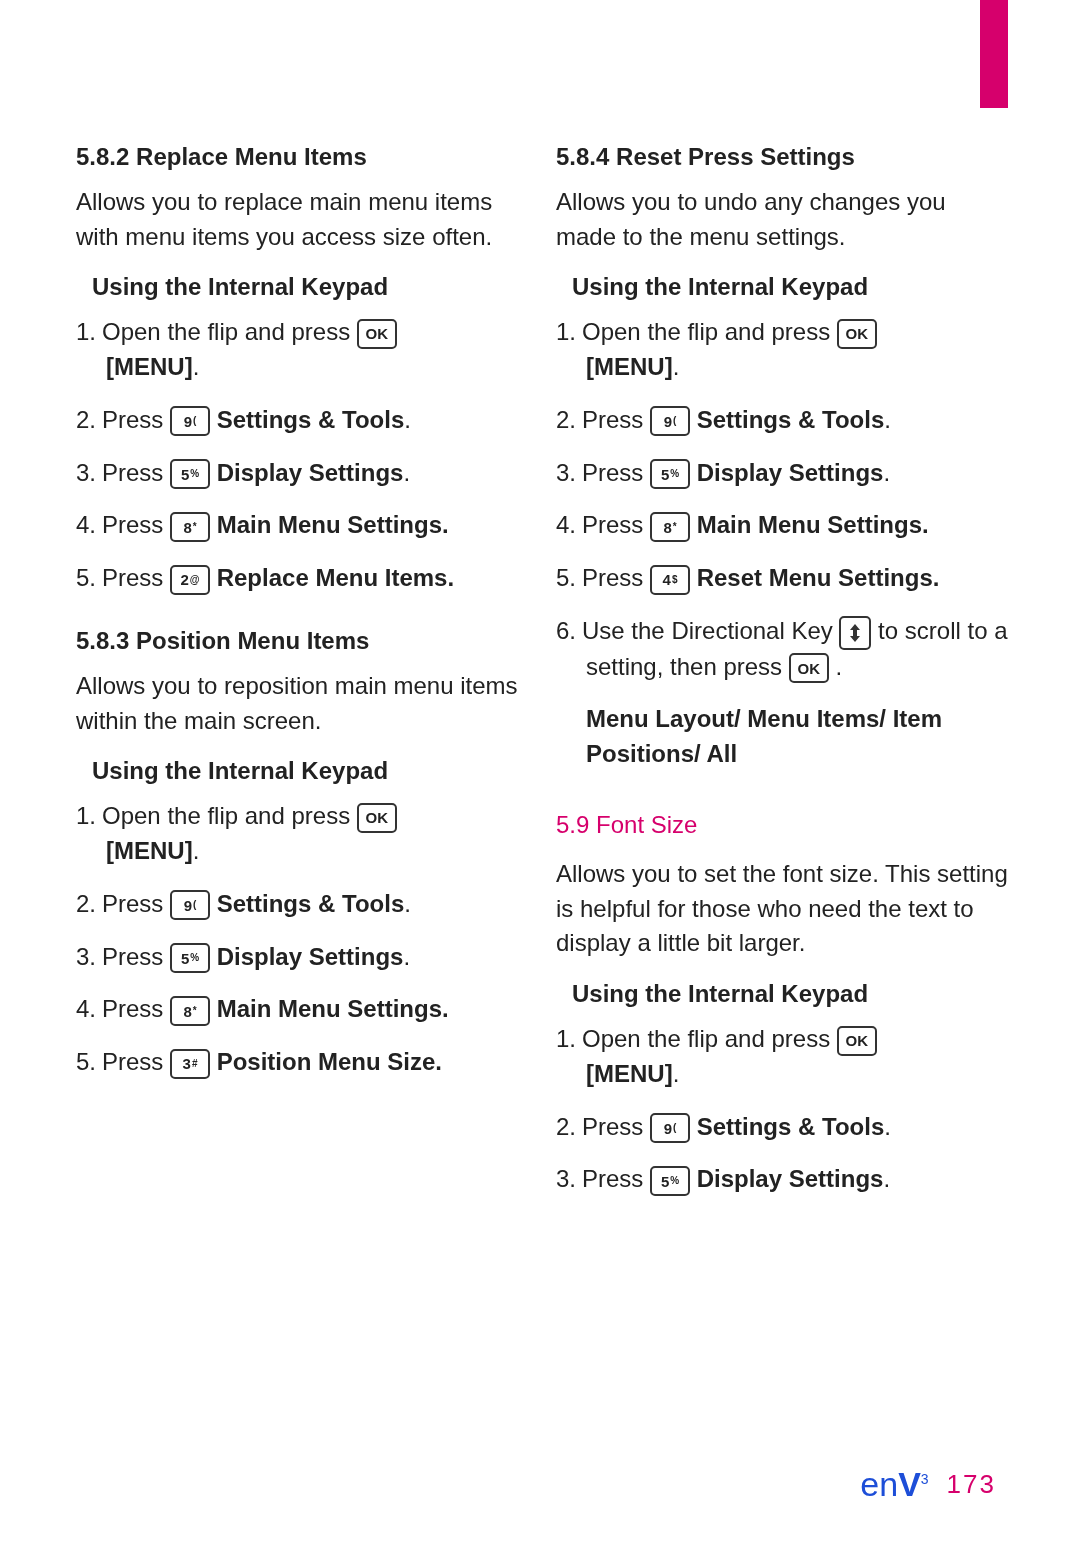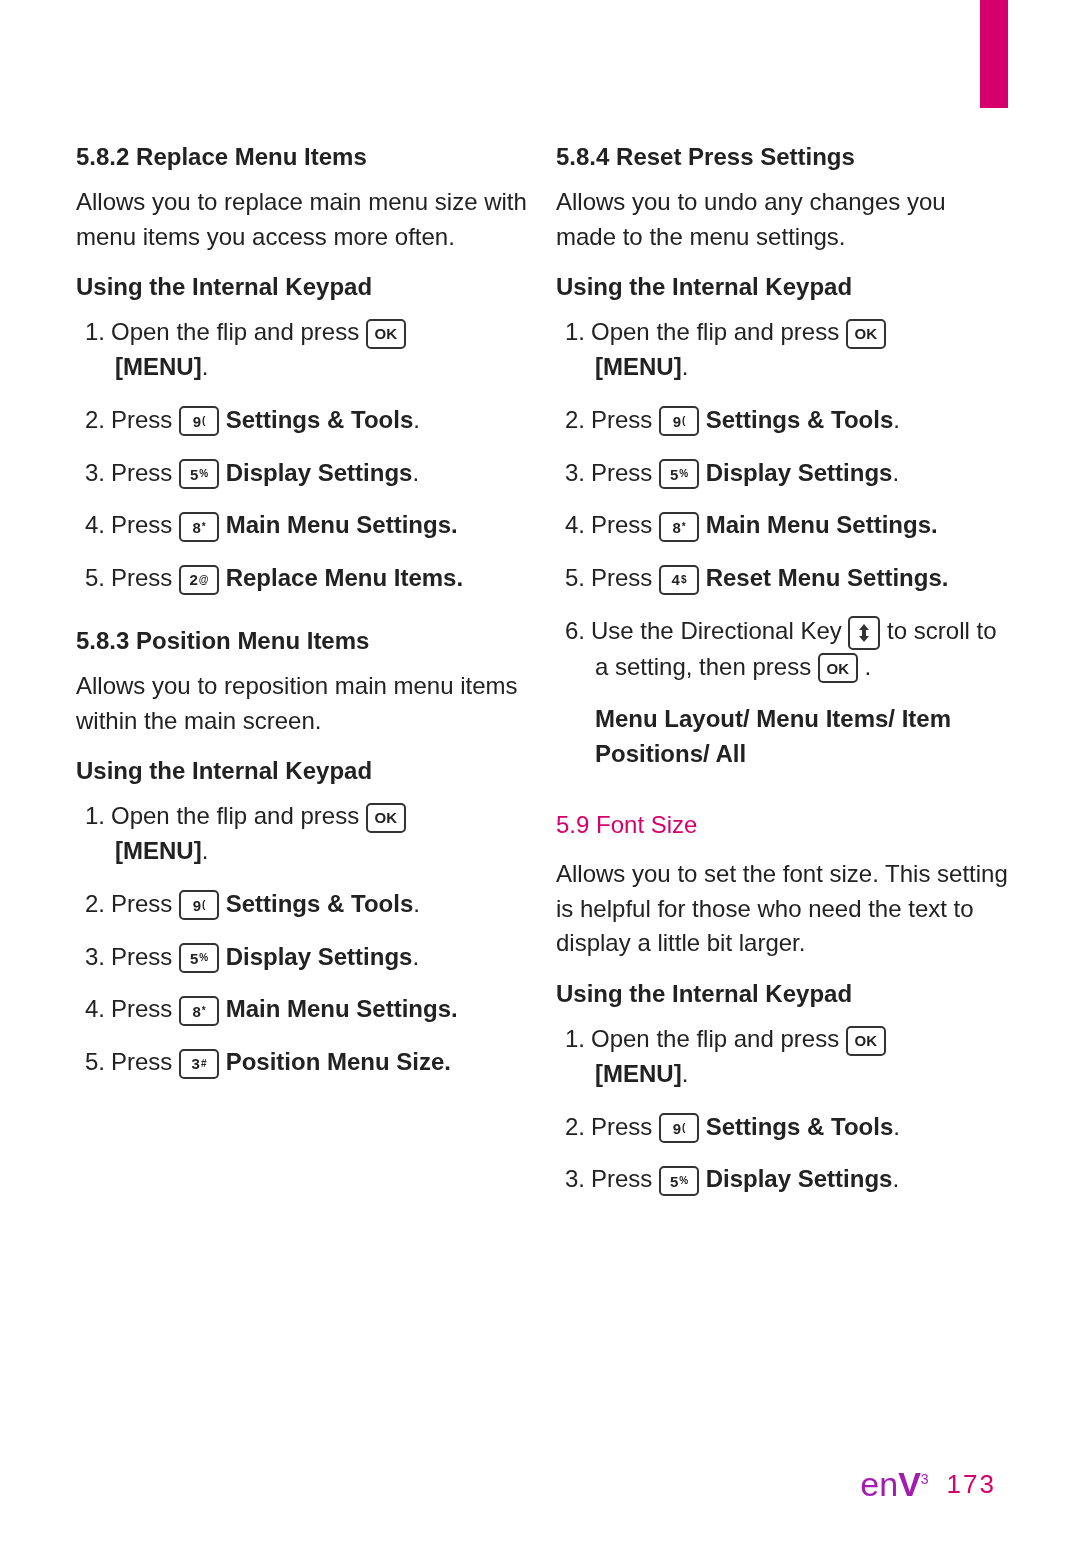--- a/index.html
+++ b/index.html
@@ -1,46 +1,46 @@
 <!DOCTYPE html>
 <html><head>
 <meta charset="utf-8">
 <style>
   body{margin:0;background:#fff;font-family:"Segoe UI",Arial,sans-serif;color:#222;width:1080px;height:1552px;position:relative}
   .tab{position:absolute;right:72px;top:0;width:28px;height:108px;background:#d6006c}
   .page{position:absolute;top:140px;left:76px;right:72px;display:flex;gap:28px}
   .col{flex:1;font-size:24px;line-height:1.45}
   .h3{font-weight:700;margin:0 0 10px}
   p{margin:0 0 16px}
-  .sub{font-weight:700;margin:16px 0 10px}
-  ol{list-style:none;padding:0;margin:9px}
+  .sub{font-weight:700;margin:16px 16px 10px}
+  ol{list-style:none;padding:0;margin:0}
   li{margin:0 0 18px;padding-left:30px;text-indent:-30px}
   .n{display:inline-block;width:26px;text-indent:0}
   .bold{font-weight:700}
   .h2{color:#d6006c;font-size:24px;margin:36px 0 14px}
   .key{display:inline-flex;align-items:center;justify-content:center;min-width:28px;height:26px;border:2px solid #333;border-radius:5px;font-size:15px;font-weight:700;padding:0 4px;vertical-align:middle;line-height:1;text-indent:0}
   .key sup{font-size:10px;margin-left:1px;vertical-align:top}
   .key svg{display:block}
   .foot{position:absolute;bottom:48px;right:84px;display:flex;align-items:center;gap:18px}
-  .env{font-family:Arial,sans-serif;font-size:34px;font-weight:400;color:#a21caf}
+  .env{font-family:Arial,sans-serif;font-size:34px;font-weight:400;color:#1d4ed8}
   .env b{font-weight:700}
   .env sup{font-size:14px;vertical-align:super}
   .pgno{color:#d6006c;font-size:26px;letter-spacing:2px}
 </style>
 </head>
 <body>
 
 <div class="tab"></div>
 
 <div class="page">
 
   <div class="col">
 
     <div class="h3">5.8.2 Replace Menu Items</div>
-    <p>Allows you to replace main menu size with menu items you access more often.</p>
+    <p>Allows you to replace main menu items with menu items you access size often.</p>
     <div class="sub">Using the Internal Keypad</div>
     <ol>
       <li><span class="n">1.</span><span>Open the flip and press </span><span class="key">OK</span><br><span class="bold">[MENU]</span>.</li>
       <li><span class="n">2.</span><span>Press </span> <span class="key">
             <span>9</span>
             <sup>(</sup>
           </span> <span class="bold">Settings &amp; Tools</span>.</li>
       <li><span class="n">3.</span><span>Press </span> <span class="key">
             <span>5</span>
             <sup>%</sup>

